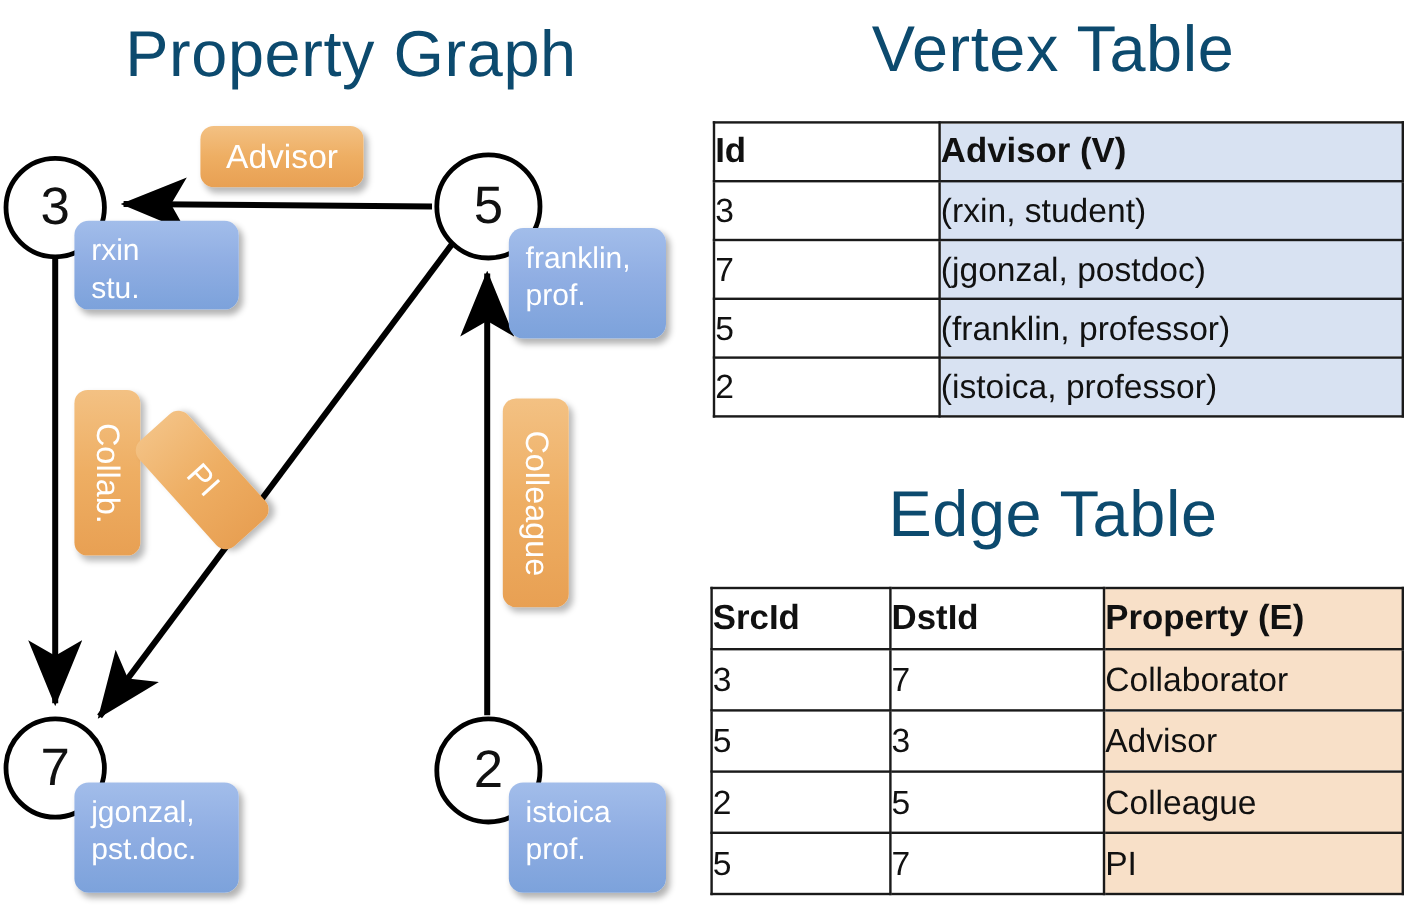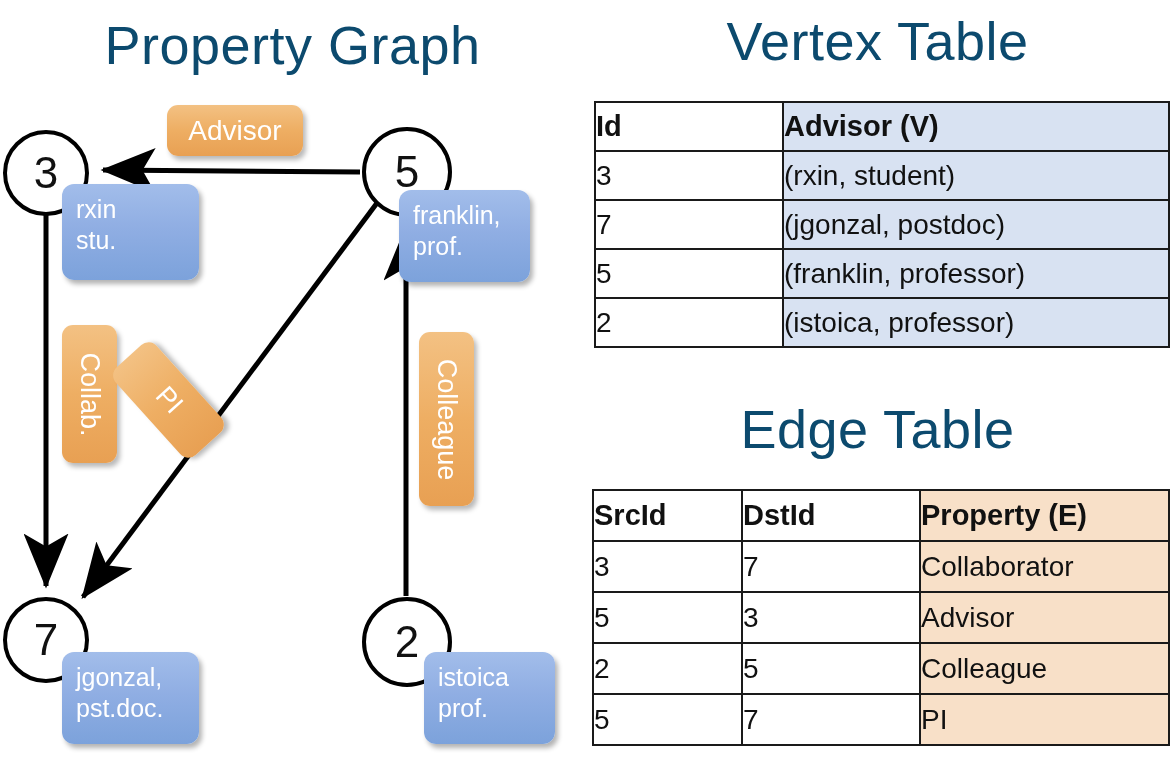--- a/index.html
+++ b/index.html
@@ -73,22 +73,22 @@
     background: linear-gradient(to bottom, #a2bdea 0%, #90aee3 45%, #7ca2db 100%);
     box-shadow: 3px 4px 5px rgba(0,0,0,0.30);
     color: #ffffff;
     font-family: "Liberation Sans", sans-serif;
     font-weight: 300;
     font-size: 25px;
     line-height: 1.22;
     padding: 10px 12px 10px 14px;
     box-sizing: border-box;
   }
-  #prop-3 { left: 62px;  top: 184px; width: 137px; height: 96px; }
-  #prop-5 { left: 399px; top: 190px; width: 131px; height: 92px; }
+  #prop-3 { left: 62px;  top: 184px; width: 137px; height: 74px; }
+  #prop-5 { left: 424px; top: 190px; width: 131px; height: 92px; }
   #prop-7 { left: 62px;  top: 652px; width: 137px; height: 92px; }
   #prop-2 { left: 424px; top: 652px; width: 131px; height: 92px; }
 
   
   .edge-label {
     position: absolute;
     border-radius: 11px;
     background: linear-gradient(to bottom, #f3c183 0%, #eeae63 50%, #e8a053 100%);
     box-shadow: 3px 4px 5px rgba(0,0,0,0.28);
     color: #ffffff;

